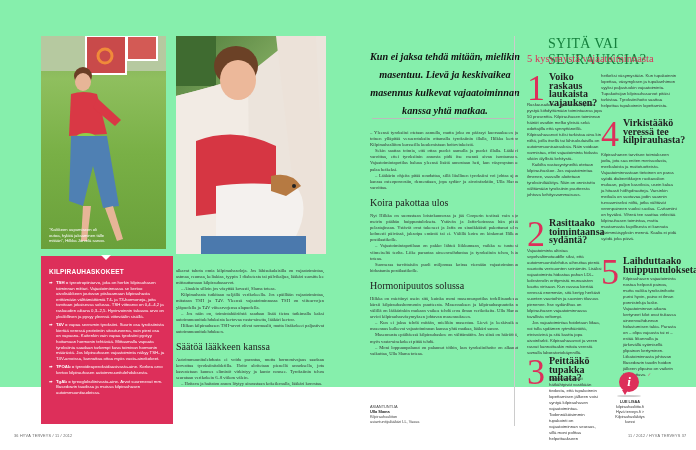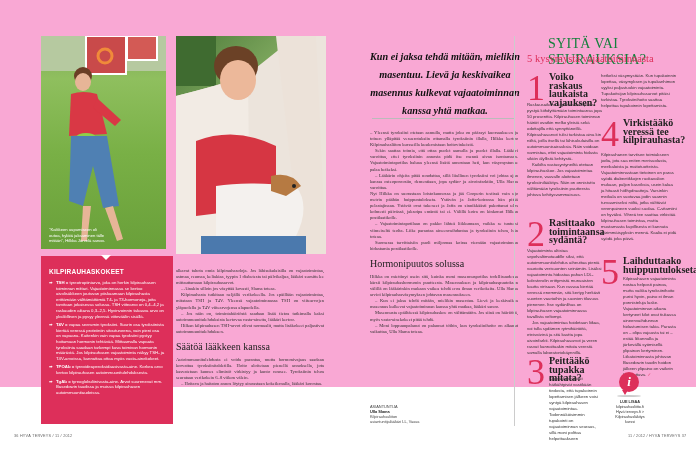--- a/index.html
+++ b/index.html
@@ -1,19 +1,19 @@
 <!DOCTYPE html>
 <html><head>
 <meta charset="utf-8">
 <style>
   * { box-sizing: border-box; margin: 0; padding: 0; }
   html, body { width: 696px; height: 450px; overflow: hidden; background: #fff; }
   body { position: relative; font-family: "Liberation Sans", sans-serif; color: #222; }
 
-  .page { position: absolute; top: 0; height: 387px; background: #f9a8d4; }
+  .page { position: absolute; top: 0; height: 387px; background: #86efac; }
   .page-left { left: 0; width: 340px; }
   .page-right { left: 340px; width: 356px; }
 
   
   .photo { position: absolute; overflow: hidden; }
   .photo1 { left: 41px; top: 36px; width: 125px; height: 213px;
     background: linear-gradient(180deg, #7da85a 0%, #8fbf5e 20%, #79b046 55%, #6aa03a 100%); }
   .photo2 { left: 176px; top: 36px; width: 150px; height: 218px;
     background: linear-gradient(135deg, #4e7a3a 0%, #86b064 40%, #9ac46a 100%); }
   .photo svg { position: absolute; left: 0; top: 0; width: 100%; height: 100%; }
@@ -135,20 +135,21 @@
 
 <div class="page page-right"></div>
 
 <div class="pullquote">Kun ei jaksa tehdä mitään, mielikin masentuu. Lievä ja keskivaikea masennus kulkevat vajaatoiminnan kanssa yhtä matkaa.</div>
 <div class="quote-rule"></div>
 
 <div class="col col-quote-area serif">
   <p class="noind">– Yleensä tyroksiini otetaan aamulla, mutta joku on päässyt kuorsaukseen ja toinen ylläpitää vesuerotuksiin ottamalla tyroksiinin illalla, Hilkka kertoo Kilpirauhasliiton kursseilla kuulemistaan hoitovinkeistä.</p>
   <p>Sekin saattaa toimia, että ottaa puolet aamulla ja puolet illalla. Lääkäri varoittaa, ettei tyroksiinin annosta pidä itse mennä aivan isontamaan. Vajaatoimintapotilas haluaa yleensä lisätä annostaan heti, kun väsymystunne palaa hetkeksi.</p>
   <p>– Lääkärin ohjeita pitää noudattaa, sillä liiallinen tyroksiini voi johtaa ajan kanssa osteoporoosiin, dementiaan, jopa sydän- ja aivoinfarktiin, Ulla Slama varoittaa.</p>
+  <h2>Koira pakottaa ulos</h2>
   <p class="noind">Nyt Hilkka on suorastaan loistokunnossa ja jää Cooperin testissä vain ujo metrin päähän huippuntulokseta. Ystävän ja Jaffa-koiransa hän pitää pelastajinaan. Ystävät ovat tukeneet ja Jaffa on sinnikkäästi pakottanut ulos kolmesti päivässä, jaksoipa emäntä tai ei. Välillä koira on kinkonut Hilkan postilaatikolle.</p>
   <p>– Vajaatoimintapotilaan on pakko lähteä liikkumaan, vaikka se tuntuisi viimeiseltä teolta. Liike parantaa aineenvaihduntaa ja tyroksiinin tehoa, hän toteaa.</p>
   <p>Suomessa tarvittaisiin puoli miljoonaa koiraa viemään vajaatoiminnan hidastamia postilaatikolle.</p>
   <h2>Hormonipuutos solussa</h2>
   <p class="noind">Hilkka on miettinyt usein sitä, kuinka moni masennuspotilas todellisuudessa kärsii kilpirauhashormonin puutteesta. Masennuksen ja kilpirauhaspuutoksen välillä on lääkärinkin mukaan vaikea tehdä eroa ilman verikokeita. Ulla Slama arvioi kilpirauhasväsymyksen johtavan masennukseen.</p>
   <p>– Kun ei jaksa tehdä mitään, mielikin masentuu. Lievä ja keskivaikea masennus kulkevat vajaatoiminnan kanssa yhtä matkaa, lääkäri sanoo.</p>
   <p>Masennusta epäiltäessä kilpirauhaskoe on välttämätön. Jos siinä on häiriöitä, myös vasta-ainekokeet pitää tehdä.</p>
   <p>– Moni loppuunpalanut on palannut töihin, kun tyroksiinihoito on alkanut vaikuttaa, Ulla Slama toteaa.</p>
 </div>
 

